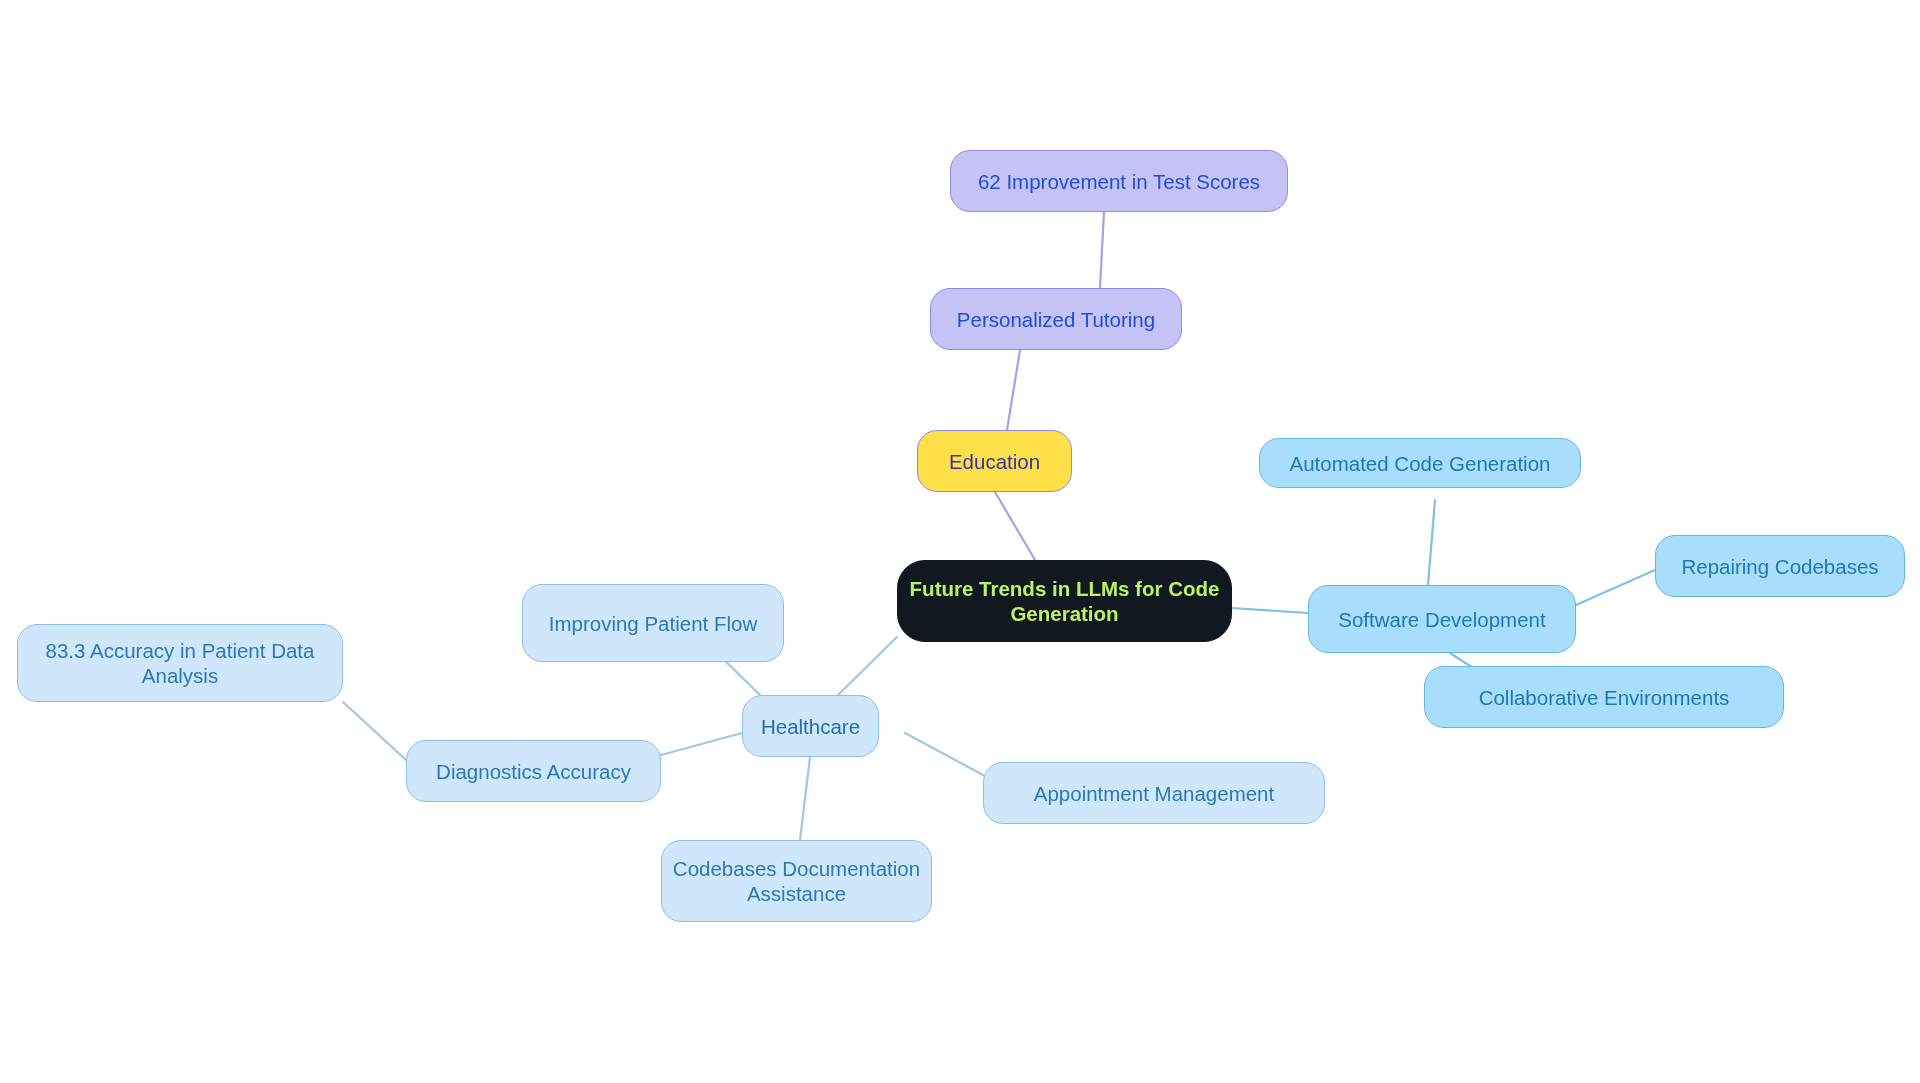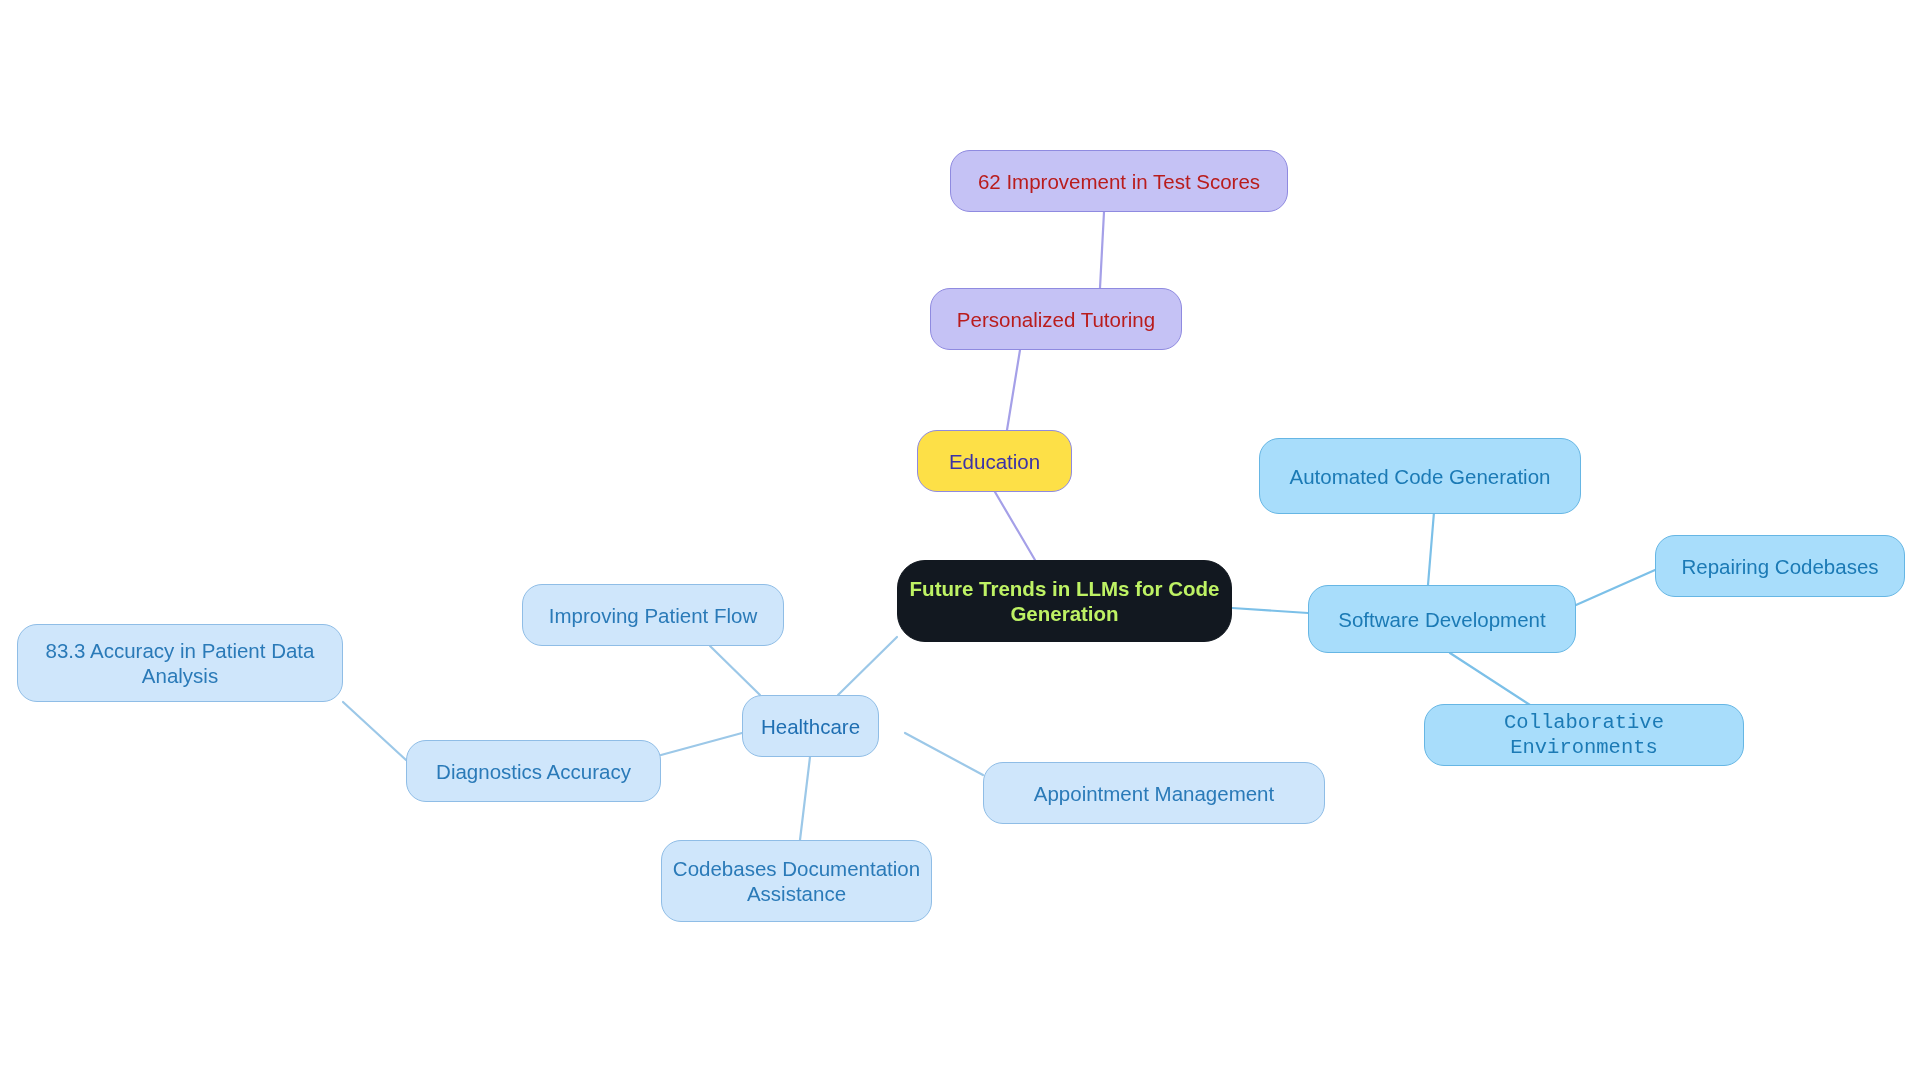--- a/index.html
+++ b/index.html
@@ -52,21 +52,21 @@
   }
   .node-purple-branch {
     background: #fde047;
     border-color: #8f8ae0;
     color: #3b32a8;
     font-size: 20.5px;
   }
   .node-purple-leaf {
     background: #c5c2f5;
     border-color: #8f8ae0;
-    color: #b91c1c;
+    color: #1d4ed8;
     font-size: 20.5px;
   }
   .node-blue-branch {
     background: #a8ddfb;
     border-color: #66b6e4;
     color: #1b7ab5;
     font-size: 20.5px;
   }
   .node-blue-leaf {
     background: #a8ddfb;
@@ -105,23 +105,23 @@
       <line x1="406" y1="760" x2="343" y2="702" stroke="#9cc8e8" stroke-width="2.2" stroke-linecap="round"></line>
       <line x1="810" y1="757" x2="800" y2="840" stroke="#9cc8e8" stroke-width="2.2" stroke-linecap="round"></line>
       <line x1="905" y1="733" x2="983" y2="775" stroke="#9cc8e8" stroke-width="2.2" stroke-linecap="round"></line>
     </svg>
   <div id="node-layer">
       <div class="node node-root" style="left: 897px; top: 560px; width: 335px; height: 82px;">Future Trends in LLMs for Code Generation</div>
       <div class="node node-purple-branch" style="left: 917px; top: 430px; width: 155px; height: 62px;">Education</div>
       <div class="node node-purple-leaf" style="left: 930px; top: 288px; width: 252px; height: 62px;">Personalized Tutoring</div>
       <div class="node node-purple-leaf" style="left: 950px; top: 150px; width: 338px; height: 62px;">62 Improvement in Test Scores</div>
       <div class="node node-blue-branch" style="left: 1308px; top: 585px; width: 268px; height: 68px;">Software Development</div>
-      <div class="node node-blue-leaf" style="left: 1259px; top: 438px; width: 322px; height: 76px;">Automated Code Generation</div>
+      <div class="node node-blue-leaf" style="left: 1259px; top: 438px; width: 322px; height: 50px;">Automated Code Generation</div>
       <div class="node node-blue-leaf" style="left: 1655px; top: 535px; width: 250px; height: 62px;">Repairing Codebases</div>
-      <div class="node node-blue-leaf" style="left: 1424px; top: 704px; width: 320px; height: 62px; font-family: Liberation Mono, monospace;">Collaborative Environments</div>
+      <div class="node node-blue-leaf" style="left: 1424px; top: 666px; width: 360px; height: 62px;">Collaborative Environments</div>
       <div class="node node-lightblue-branch" style="left: 742px; top: 695px; width: 137px; height: 62px;">Healthcare</div>
-      <div class="node node-lightblue-leaf" style="left: 522px; top: 584px; width: 262px; height: 62px;">Improving Patient Flow</div>
+      <div class="node node-lightblue-leaf" style="left: 522px; top: 584px; width: 262px; height: 78px;">Improving Patient Flow</div>
       <div class="node node-lightblue-leaf" style="left: 406px; top: 740px; width: 255px; height: 62px;">Diagnostics Accuracy</div>
       <div class="node node-lightblue-leaf" style="left: 17px; top: 624px; width: 326px; height: 78px;">83.3 Accuracy in Patient Data Analysis</div>
       <div class="node node-lightblue-leaf" style="left: 661px; top: 840px; width: 271px; height: 82px;">Codebases Documentation Assistance</div>
       <div class="node node-lightblue-leaf" style="left: 983px; top: 762px; width: 342px; height: 62px;">Appointment Management</div>
     </div>
 </div>
 
 </body></html>

